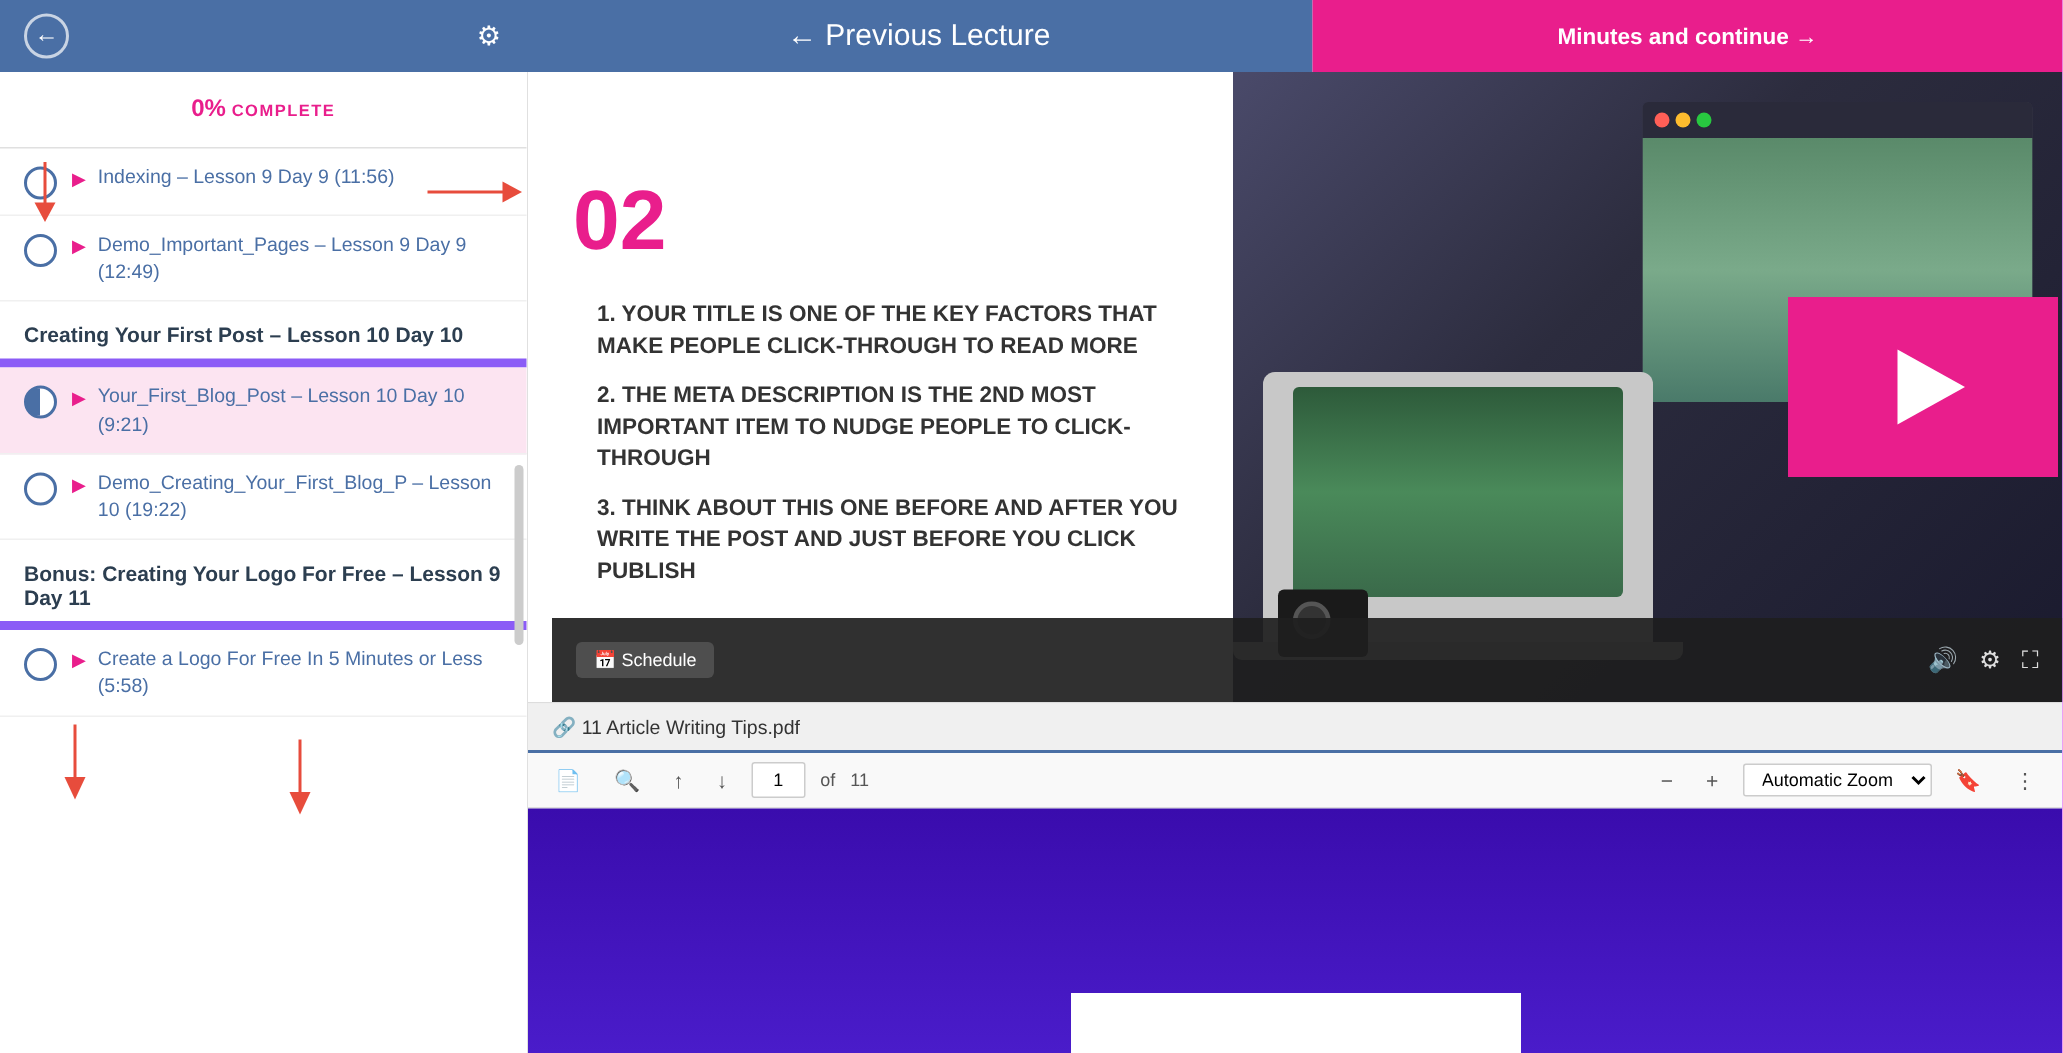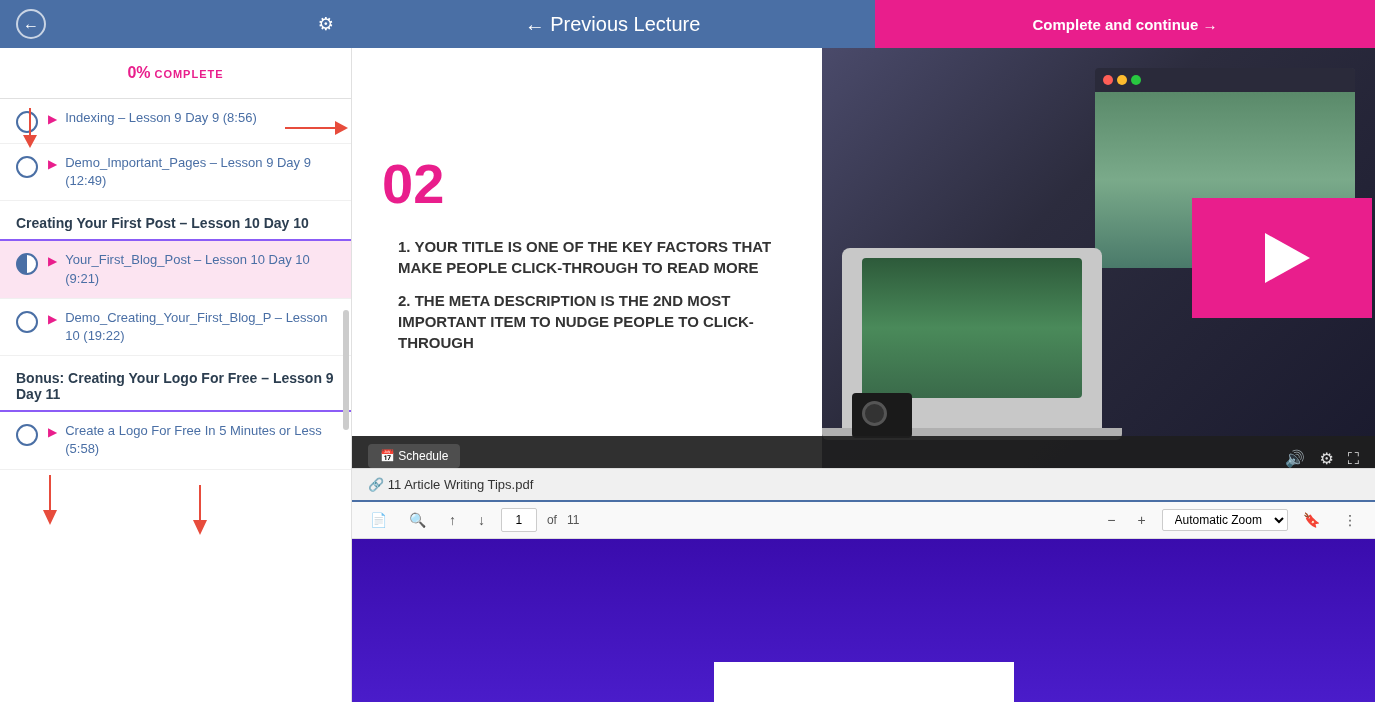--- a/index.html
+++ b/index.html
@@ -132,21 +132,21 @@
       font-size: 13px;
       color: #4a6fa5;
       line-height: 1.4;
     }
 
     .section-header {
       padding: 14px 16px 8px;
       font-size: 14px;
       font-weight: bold;
       color: #2c3e50;
-      border-bottom: 2px solid #8b5cf6;
+      border-bottom: 6px solid #8b5cf6;
     }
 
     .lesson-item-inner {
       display: flex;
       align-items: flex-start;
       gap: 8px;
       flex: 1;
     }
 
     
@@ -285,25 +285,25 @@
       border-radius: 50%;
       background: #333;
       border: 3px solid #555;
       position: absolute;
       top: 8px; left: 10px;
     }
 
     
     .video-controls {
       position: absolute;
-      bottom: 0; left: 0; right: 0;
-      height: 32px;
+      bottom: 0; left: 16px; right: 0;
+      height: 56px;
       background: rgba(30,30,30,0.92);
       display: flex;
-      align-items: flex-end;
+      align-items: center;
       justify-content: space-between;
       padding: 0 16px;
     }
     .schedule-btn {
       background: rgba(255,255,255,0.15);
       color: #fff;
       border: none;
       padding: 5px 12px;
       border-radius: 4px;
       font-size: 12px;
@@ -412,21 +412,21 @@
 
 <div class="top-nav">
   <div class="nav-left">
     <button class="back-btn">←</button>
     <button class="gear-btn">⚙</button>
   </div>
   <button class="nav-prev">
     <span>← Previous Lecture</span>
   </button>
   <button class="nav-complete">
-    <span>Complete and continue →</span>
+    <span>Minutes and continue →</span>
   </button>
 </div>
 
 <div class="main-content">
 
   <div class="sidebar">
 
     <svg style="position:absolute;top:55px;left:10px;z-index:10;pointer-events:none;" width="60" height="60">
       <line x1="20" y1="5" x2="20" y2="40" stroke="#e74c3c" stroke-width="2"></line>
       <polygon points="13,32 20,45 27,32" fill="#e74c3c"></polygon>
@@ -440,21 +440,21 @@
       <div class="progress-text">
         <span class="percent">0%</span>
         <span class="complete-label">COMPLETE</span>
       </div>
     </div>
 
     <div class="lesson-item">
       <div class="lesson-circle"></div>
       <div class="lesson-item-inner">
         <span class="lesson-icon">▶</span>
-        <span class="lesson-text">Indexing – Lesson 9 Day 9 (8:56)</span>
+        <span class="lesson-text">Indexing – Lesson 9 Day 9 (11:56)</span>
       </div>
     </div>
 
     <div class="lesson-item">
       <div class="lesson-circle"></div>
       <div class="lesson-item-inner">
         <span class="lesson-icon">▶</span>
         <span class="lesson-text">Demo_Important_Pages – Lesson 9 Day 9 (12:49)</span>
       </div>
     </div>
@@ -507,20 +507,21 @@
 
   <div class="right-panel">
 
     <div class="video-section">
       <div class="video-container">
 
         <div class="slide-part">
           <div class="slide-number">02</div>
           <div class="slide-point">1. YOUR TITLE IS ONE OF THE KEY FACTORS THAT MAKE PEOPLE CLICK-THROUGH TO READ MORE</div>
           <div class="slide-point">2. THE META DESCRIPTION IS THE 2ND MOST IMPORTANT ITEM TO NUDGE PEOPLE TO CLICK-THROUGH</div>
+          <div class="slide-point">3. THINK ABOUT THIS ONE BEFORE AND AFTER YOU WRITE THE POST AND JUST BEFORE YOU CLICK PUBLISH</div>
         </div>
 
         <div class="photo-part">
           <div class="laptop-area">
 
             <div style="position:absolute;top:20px;right:20px;width:260px;height:200px;background:#3a3a4a;border-radius:4px;overflow:hidden;">
               <div style="height:24px;background:#2a2a3a;display:flex;align-items:center;padding:0 8px;gap:4px;">
                 <span style="width:10px;height:10px;border-radius:50%;background:#ff5f57;display:inline-block;"></span>
                 <span style="width:10px;height:10px;border-radius:50%;background:#febc2e;display:inline-block;"></span>
                 <span style="width:10px;height:10px;border-radius:50%;background:#28c840;display:inline-block;"></span>

